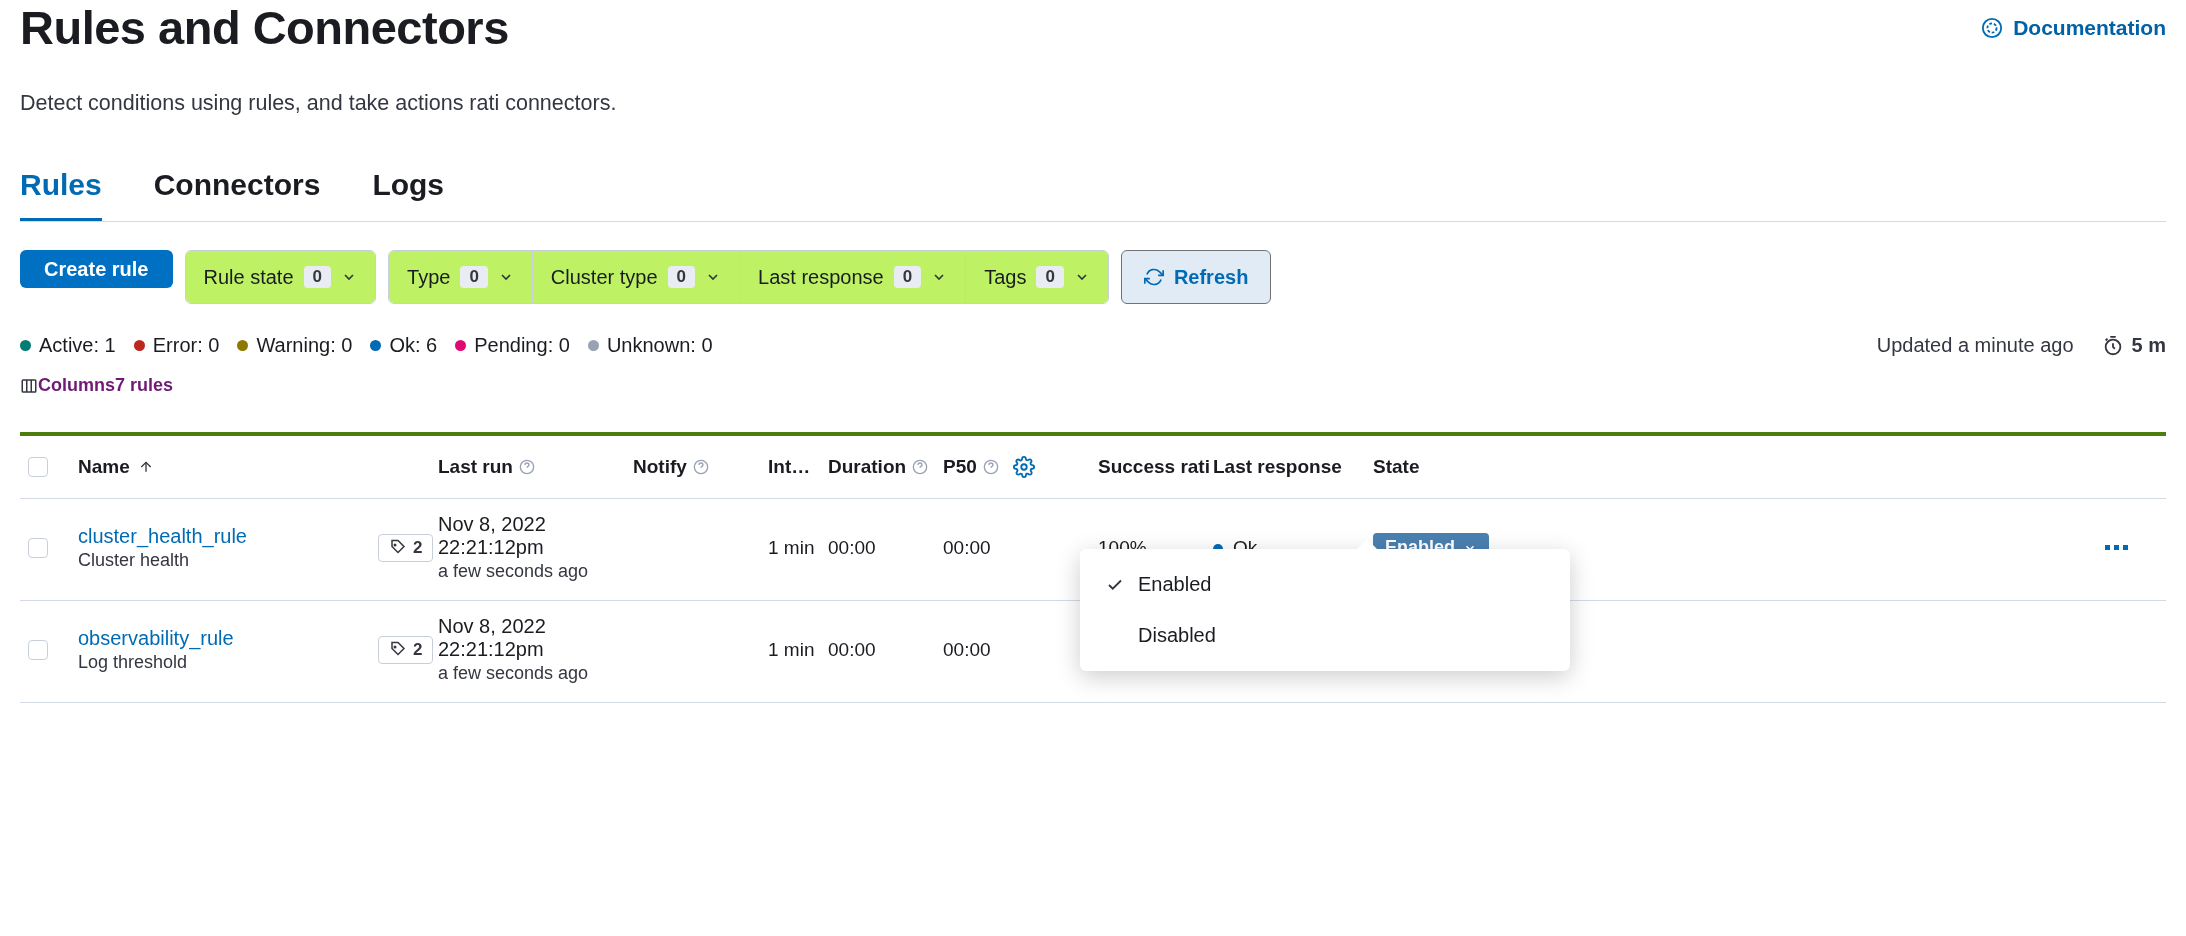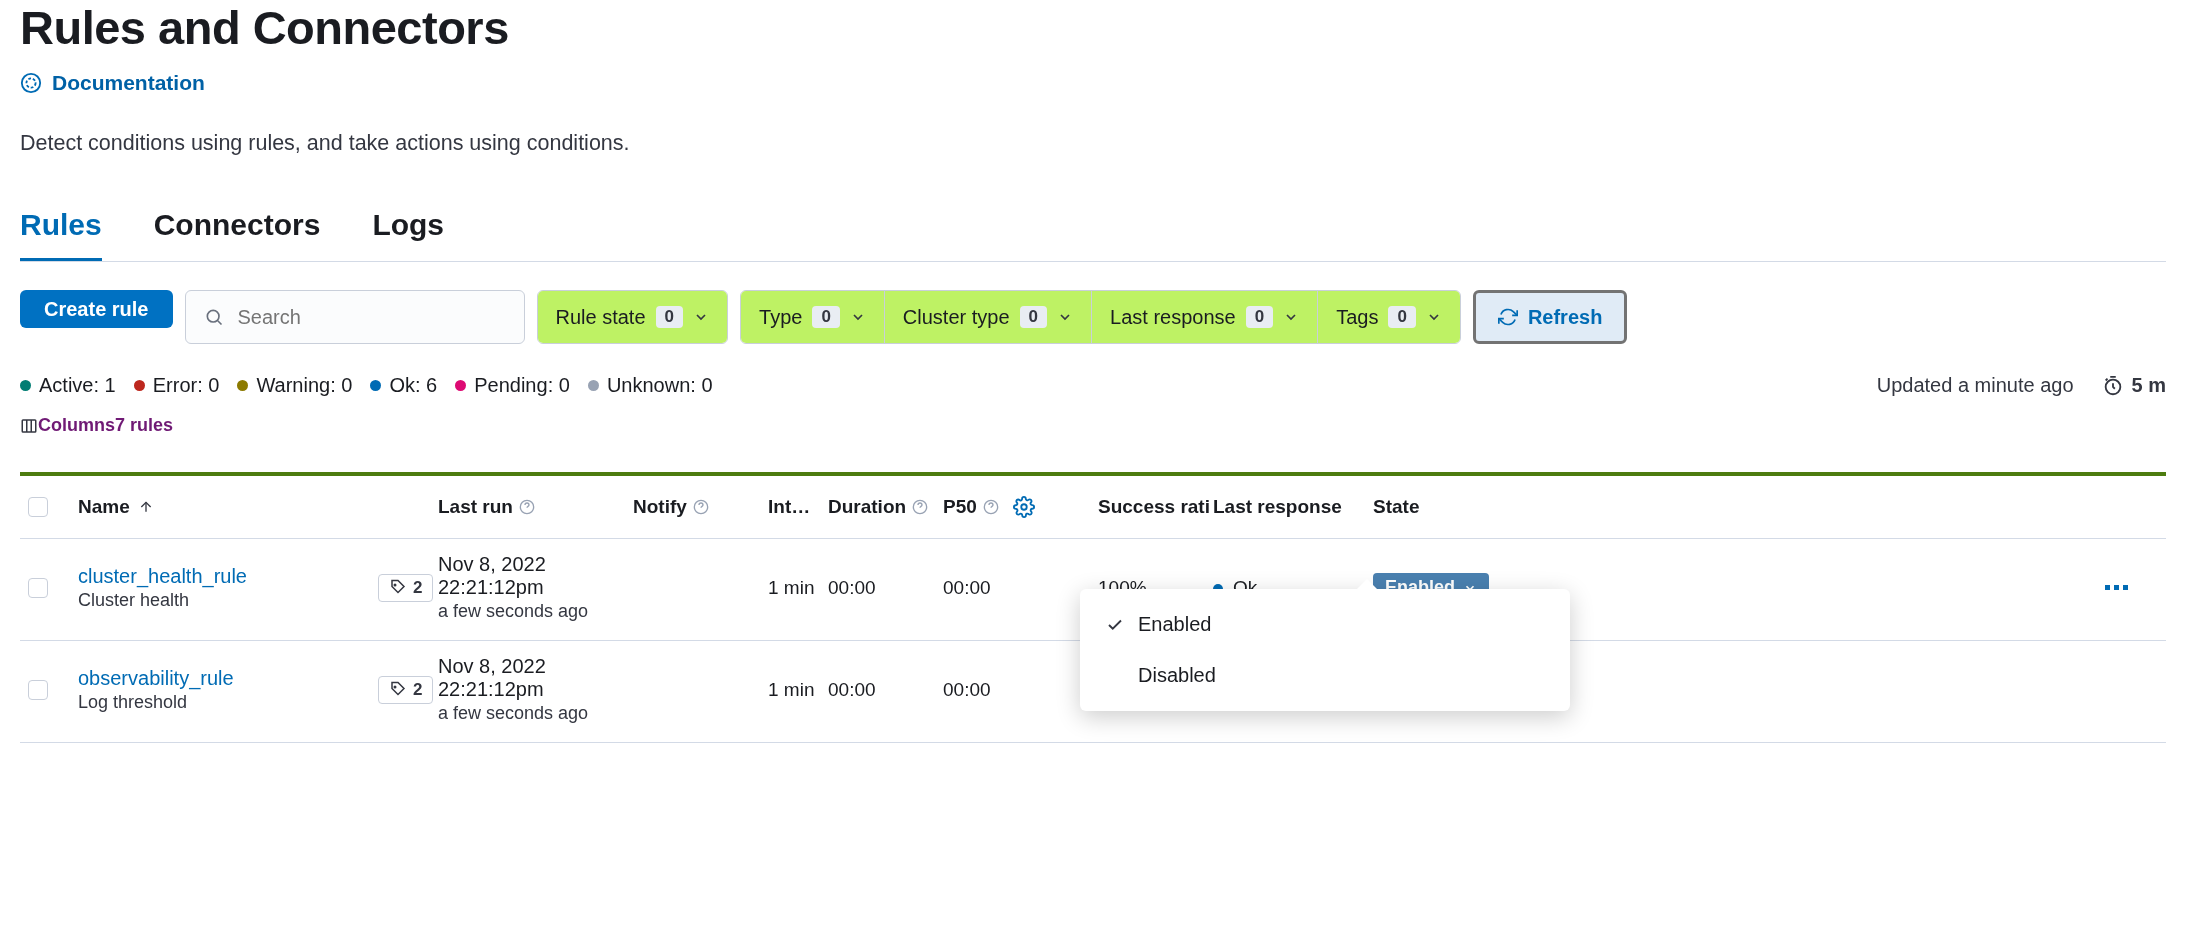--- a/index.html
+++ b/index.html
@@ -8,21 +8,20 @@
       background: #fff;
       color: #1a1c21;
       padding: 0 20px;
       font-size: 19px;
     }
     .header-row {
       display: flex;
       justify-content: space-between;
       align-items: flex-start;
       padding-top: 0;
-      flex-direction: column;
     }
     .page-title {
       font-size: 47px;
       font-weight: 700;
       letter-spacing: -0.5px;
     }
     .doc-link {
       display: flex;
       align-items: center;
       gap: 10px;
@@ -120,21 +119,21 @@
       font-size: 17px;
       font-weight: 600;
       color: #343741;
     }
     .chevron-down { width: 16px; height: 16px; }
     .btn-refresh {
       display: flex;
       align-items: center;
       gap: 10px;
       background: #e0ebf6;
-      border: 3px solid #737373;
+      border: 1px solid #737373;
       border-radius: 6px;
       padding: 0 22px;
       height: 54px;
       color: #006bb4;
       font-size: 20px;
       font-weight: 600;
       cursor: pointer;
     }
     .status-row {
       display: flex;
@@ -283,38 +282,31 @@
 <div class="header-row">
   <h1 class="page-title">Rules and Connectors</h1>
   <a class="doc-link">
     <svg viewBox="0 0 24 24" fill="none" stroke="#006bb4" stroke-width="2">
         <circle cx="12" cy="12" r="10"></circle>
         <circle cx="12" cy="12" r="5" stroke-dasharray="3 2"></circle>
       </svg>
     <span>Documentation</span>
   </a>
 </div>
-<div class="page-subtitle">Detect conditions using rules, and take actions using conditions.</div>
+<div class="page-subtitle">Detect conditions using rules, and take actions rati connectors.</div>
 
 <div class="tabs">
   <div class="tab active">Rules</div>
   <div class="tab">Connectors</div>
   <div class="tab">Logs</div>
 </div>
 
 <div class="toolbar">
   <button class="btn-primary">Create rule</button>
 
-  <div class="search-input-wrap">
-    <svg viewBox="0 0 24 24" fill="none" stroke-width="2">
-        <circle cx="11" cy="11" r="7"></circle>
-        <line x1="21" y1="21" x2="16.5" y2="16.5"></line>
-      </svg>
-    <input class="search-input" placeholder="Search" style="">
-  </div>
 
   <div class="filter-group">
     <div class="filter">
       <span class="filter-label">Rule state</span>
       <span class="filter-badge">0</span>
       <svg class="chevron-down" viewBox="0 0 24 24" fill="none" stroke="#343741" stroke-width="2.5">
           <polyline points="6 9 12 15 18 9"></polyline>
         </svg>
     </div>
   </div>

